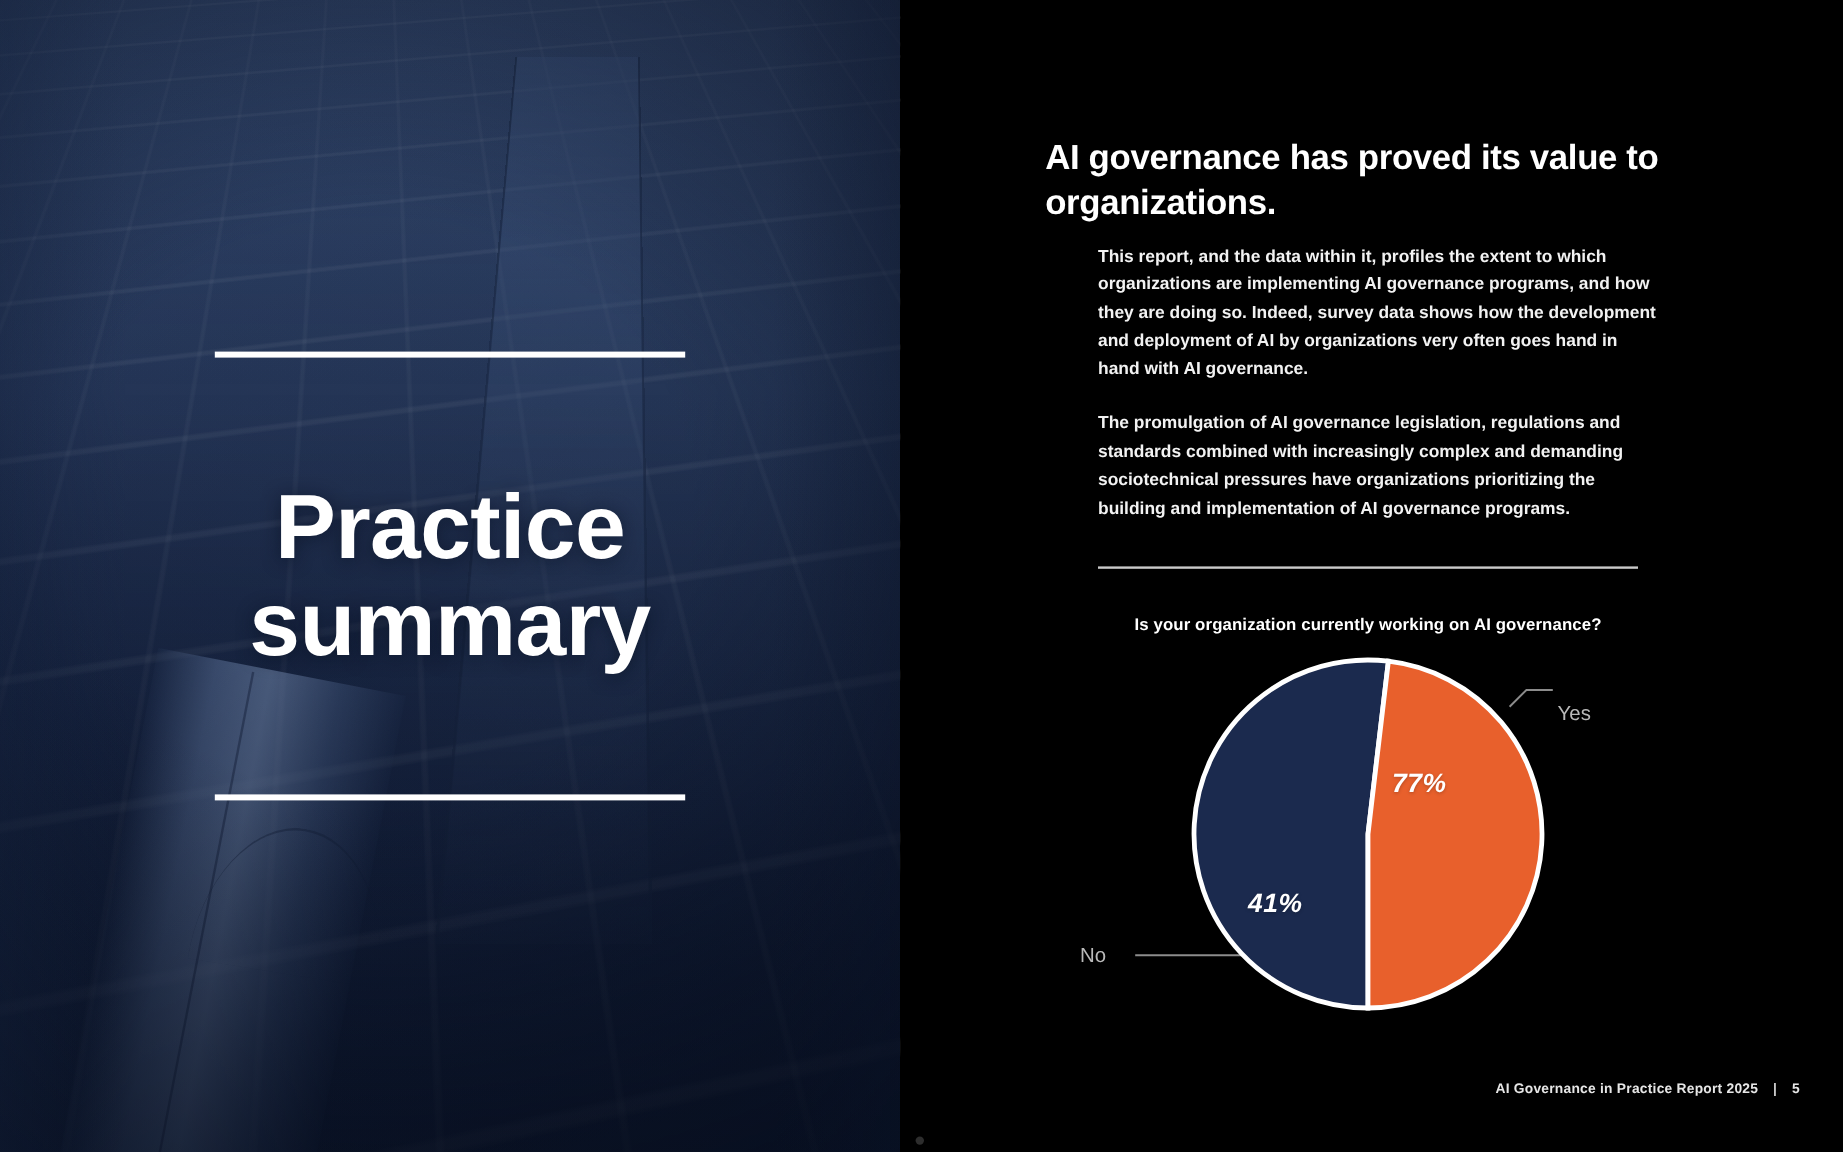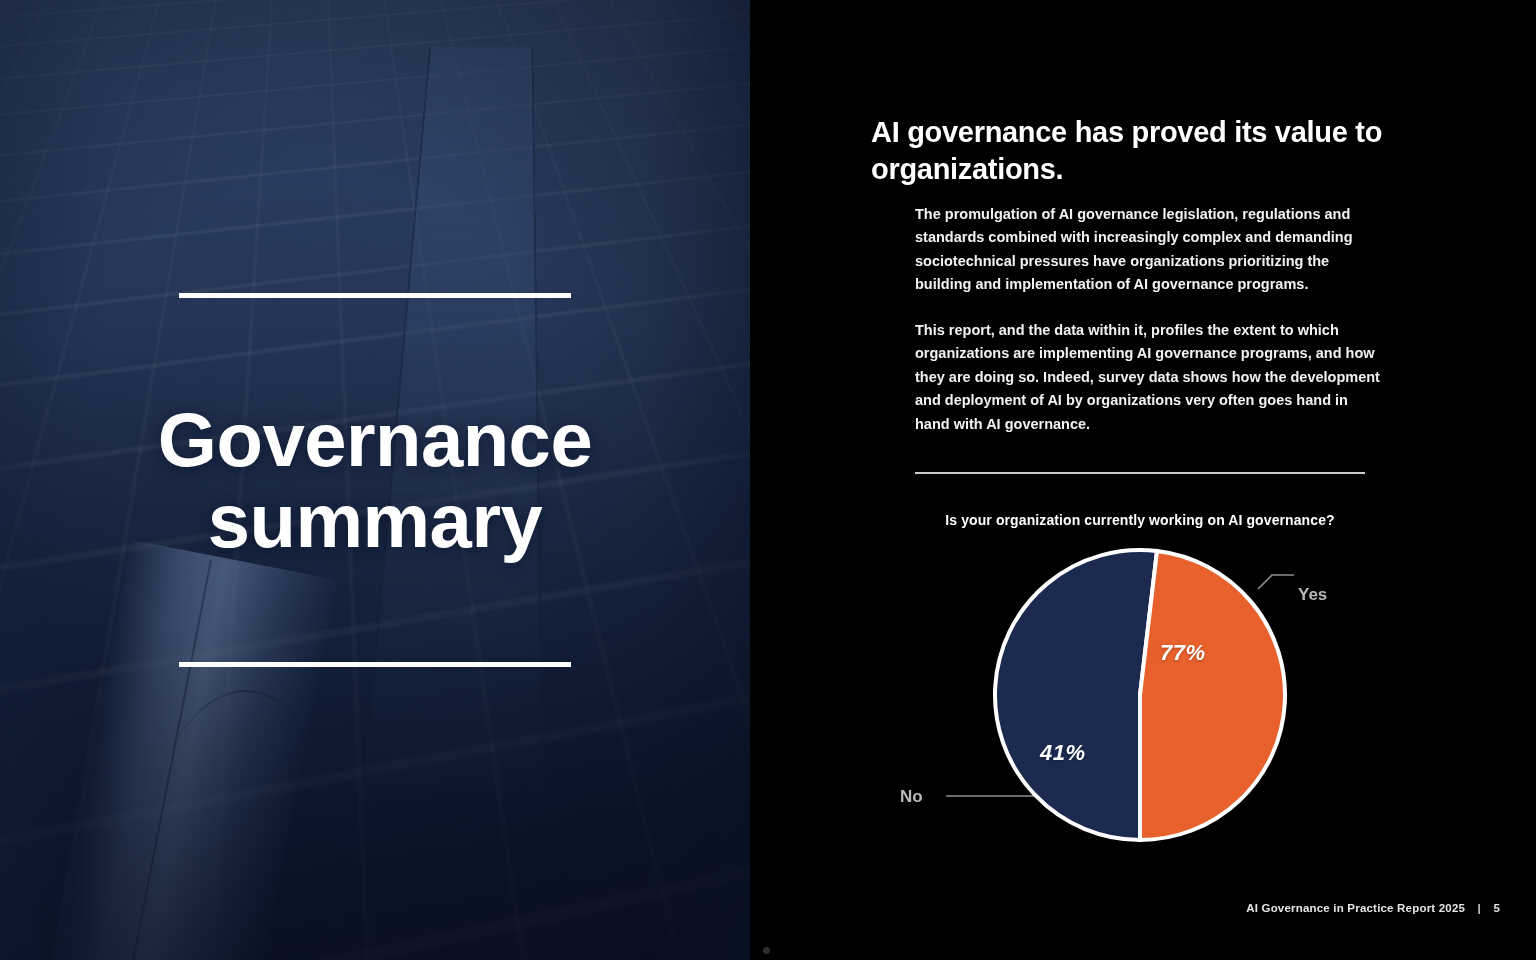--- a/index.html
+++ b/index.html
@@ -246,21 +246,21 @@
     letter-spacing: 0.5px;
     text-shadow: 0 1px 3px rgba(0,0,0,0.25);
   }
   .pct-yes { left: 290px; top: 100px; }
   .pct-no  { left: 170px; top: 200px; }
 
   .leader-label {
     position: absolute;
     color: #b9b9b9;
     font-family: "Liberation Sans", sans-serif;
-    font-weight: 700;
+    font-weight: 400;
     font-size: 17px;
   }
   .leader-yes { left: 428px; top: 45px; }
   .leader-no  { left: 30px; top: 247px; }
 
   .footer {
     position: absolute;
     left: 0;
     top: 902px;
     width: 786px;
@@ -288,36 +288,36 @@
       <div class="pillar"></div>
       <div class="pillar-seam"></div>
       <div class="pillar-arc"></div>
     </div>
     <div class="cover-vignette"></div>
     <div class="cover-edge-tint"></div>
 
     <div class="cover-inner">
       <div class="rule rule-top"></div>
       <h1 class="cover-title">
-        <span>Governance</span>
+        <span>Practice</span>
         <span class="line2">summary</span>
       </h1>
       <div class="rule rule-bottom"></div>
     </div>
   </section>
 
   <div class="cover-dot"></div>
 
   <section class="content">
 
     <h2 class="headline">AI governance has proved its value to organizations.</h2>
 
     <div class="body-block">
+      <p class="body-para">This report, and the data within it, profiles the extent to which organizations are implementing AI governance programs, and how they are doing so. Indeed, survey data shows how the development and deployment of AI by organizations very often goes hand in hand with AI governance.</p>
       <p class="body-para">The promulgation of AI governance legislation, regulations and standards combined with increasingly complex and demanding sociotechnical pressures have organizations prioritizing the building and implementation of AI governance programs.</p>
-      <p class="body-para">This report, and the data within it, profiles the extent to which organizations are implementing AI governance programs, and how they are doing so. Indeed, survey data shows how the development and deployment of AI by organizations very often goes hand in hand with AI governance.</p>
     </div>
 
     <div class="divider"></div>
 
     <div class="chart-question">Is your organization currently working on AI governance?</div>
 
     <div class="chart-area">
       <svg width="660" height="320" viewBox="0 0 660 320">
 
         <polyline points="388,49 402,35 424,35" fill="none" stroke="#8c8c8c" stroke-width="1.6"></polyline>

